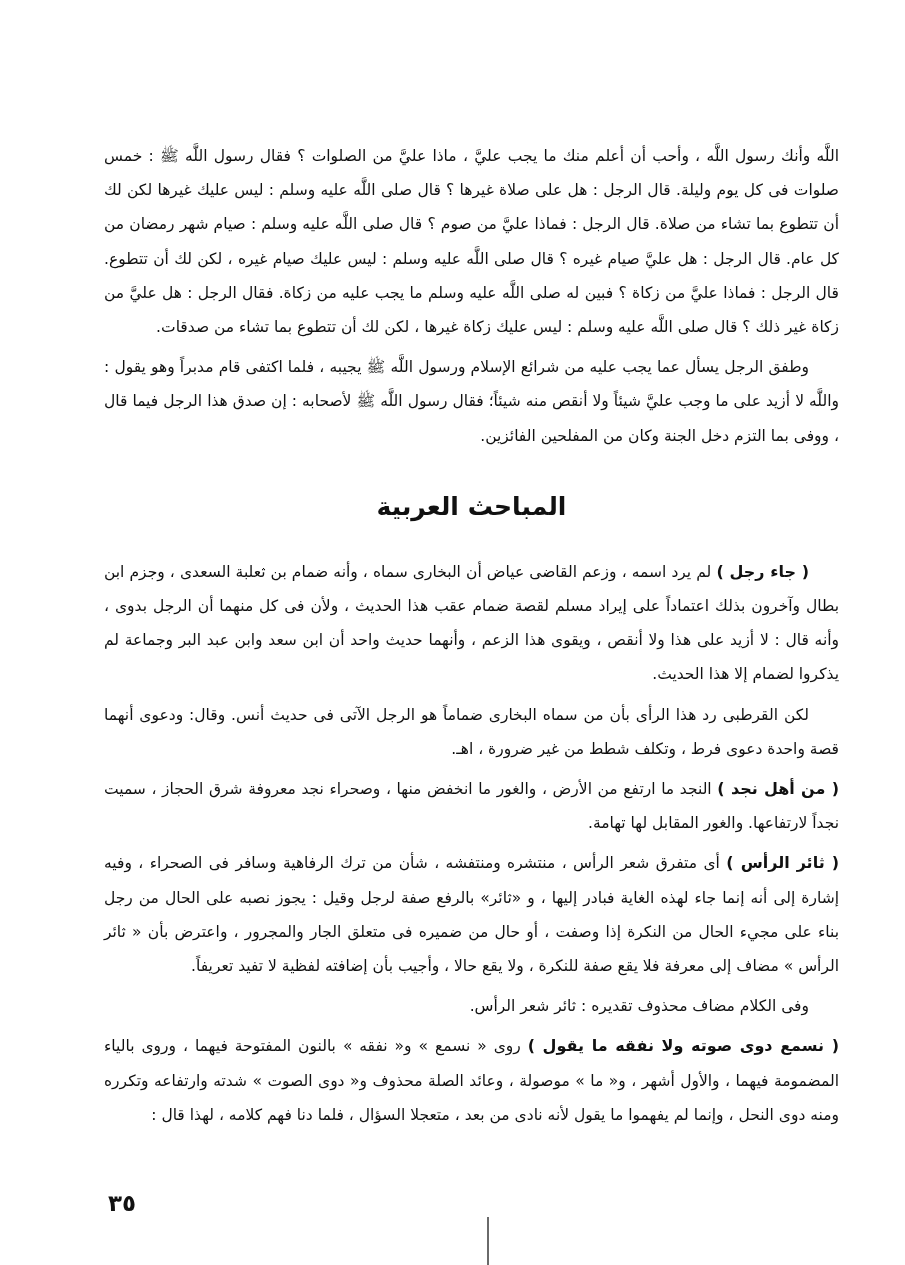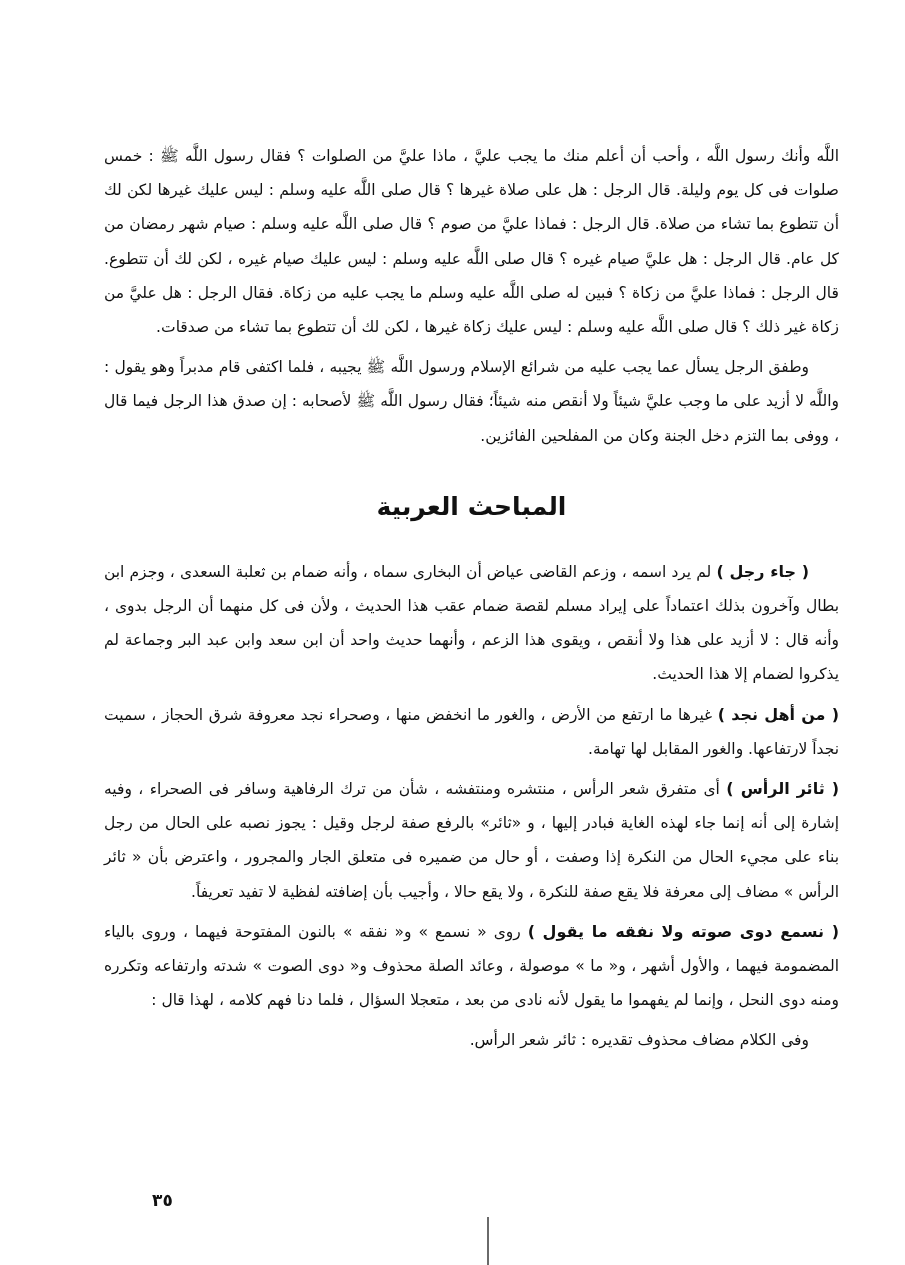--- a/index.html
+++ b/index.html
@@ -13,23 +13,22 @@
     .para { margin: 0; text-align-last: right; }
     .indent { text-indent: 30px; }
     .gap { margin-top: 6px; }
     .heading {
       text-align: right; font-weight: bold; font-size: 25px;
       line-height: 40px; margin: 34px 0 28px 0; text-align-last: center;
     }
     .term { font-weight: bold; font-size: 16px; }
     .page-number {
       position: absolute; left: 108px; top: 1190px;
-      font-family: "DejaVu Sans", sans-serif; font-size: 17px; font-weight: bold;
+      font-family: "DejaVu Sans", sans-serif; font-size: 23px; font-weight: bold;
       direction: rtl;
-      margin-left: 44px;
     }
     .gutter-line {
       position: absolute; left: 487px; top: 1217px; width: 2px; height: 48px;
       background: #6a6a6a;
     }
   </style>
 </head>
 <body>
 
 <div class="page">
@@ -37,33 +36,36 @@
   <p class="para">اللَّه وأنك رسول اللَّه ، وأحب أن أعلم منك ما يجب عليَّ ، ماذا عليَّ من الصلوات ؟ فقال رسول اللَّه ﷺ : خمس صلوات فى كل يوم وليلة. قال الرجل : هل على صلاة غيرها ؟ قال صلى اللَّه عليه وسلم : ليس عليك غيرها لكن لك أن تتطوع بما تشاء من صلاة. قال الرجل : فماذا عليَّ من صوم ؟ قال صلى اللَّه عليه وسلم : صيام شهر رمضان من كل عام. قال الرجل : هل عليَّ صيام غيره ؟ قال صلى اللَّه عليه وسلم : ليس عليك صيام غيره ، لكن لك أن تتطوع. قال الرجل : فماذا عليَّ من زكاة ؟ فبين له صلى اللَّه عليه وسلم ما يجب عليه من زكاة. فقال الرجل : هل عليَّ من زكاة غير ذلك ؟ قال صلى اللَّه عليه وسلم : ليس عليك زكاة غيرها ، لكن لك أن تتطوع بما تشاء من صدقات.</p>
 
   <p class="para indent gap">وطفق الرجل يسأل عما يجب عليه من شرائع الإسلام ورسول اللَّه ﷺ يجيبه ، فلما اكتفى قام مدبراً وهو يقول : واللَّه لا أزيد على ما وجب عليَّ شيئاً ولا أنقص منه شيئاً؛ فقال رسول اللَّه ﷺ لأصحابه : إن صدق هذا الرجل فيما قال ، ووفى بما التزم دخل الجنة وكان من المفلحين الفائزين.</p>
 
   <h2 class="heading">المباحث العربية</h2>
 
   <p class="para indent">
     <span class="term">( جاء رجل )</span><span> لم يرد اسمه ، وزعم القاضى عياض أن البخارى سماه ، وأنه ضمام بن ثعلبة السعدى ، وجزم ابن بطال وآخرون بذلك اعتماداً على إيراد مسلم لقصة ضمام عقب هذا الحديث ، ولأن فى كل منهما أن الرجل بدوى ، وأنه قال : لا أزيد على هذا ولا أنقص ، ويقوى هذا الزعم ، وأنهما حديث واحد أن ابن سعد وابن عبد البر وجماعة لم يذكروا لضمام إلا هذا الحديث.</span>
   </p>
 
+  <p class="para indent gap">
+    <span>لكن القرطبى رد هذا الرأى بأن من سماه البخارى ضماماً هو الرجل الآتى فى حديث أنس. وقال: ودعوى أنهما قصة واحدة دعوى فرط ، وتكلف شطط من غير ضرورة ، اهـ.</span>
+  </p>
 
   <p class="para gap">
-    <span class="term">( من أهل نجد )</span><span> غيرها ما ارتفع من الأرض ، والغور ما انخفض منها ، وصحراء نجد معروفة شرق الحجاز ، سميت نجداً لارتفاعها. والغور المقابل لها تهامة.</span>
+    <span class="term">( من أهل نجد )</span><span> النجد ما ارتفع من الأرض ، والغور ما انخفض منها ، وصحراء نجد معروفة شرق الحجاز ، سميت نجداً لارتفاعها. والغور المقابل لها تهامة.</span>
   </p>
 
   <p class="para gap">
     <span class="term">( ثائر الرأس )</span><span> أى متفرق شعر الرأس ، منتشره ومنتفشه ، شأن من ترك الرفاهية وسافر فى الصحراء ، وفيه إشارة إلى أنه إنما جاء لهذه الغاية فبادر إليها ، و «ثائر» بالرفع صفة لرجل وقيل : يجوز نصبه على الحال من رجل بناء على مجيء الحال من النكرة إذا وصفت ، أو حال من ضميره فى متعلق الجار والمجرور ، واعترض بأن « ثائر الرأس » مضاف إلى معرفة فلا يقع صفة للنكرة ، ولا يقع حالا ، وأجيب بأن إضافته لفظية لا تفيد تعريفاً.</span>
   </p>
 
+  <p class="para indent gap">
+    <span>وفى الكلام مضاف محذوف تقديره : ثائر شعر الرأس.</span>
+  </p>
+
   <p class="para gap">
     <span class="term">( نسمع دوى صوته ولا نفقه ما يقول )</span><span> روى « نسمع » و« نفقه » بالنون المفتوحة فيهما ، وروى بالياء المضمومة فيهما ، والأول أشهر ، و« ما » موصولة ، وعائد الصلة محذوف و« دوى الصوت » شدته وارتفاعه وتكرره ومنه دوى النحل ، وإنما لم يفهموا ما يقول لأنه نادى من بعد ، متعجلا السؤال ، فلما دنا فهم كلامه ، لهذا قال :</span>
-  </p>
-
-  <p class="para indent gap">
-    <span>وفى الكلام مضاف محذوف تقديره : ثائر شعر الرأس.</span>
   </p>
 
 </div>
 
 <div class="page-number">٣٥</div>
 <div class="gutter-line"></div>
 
 </body></html>

